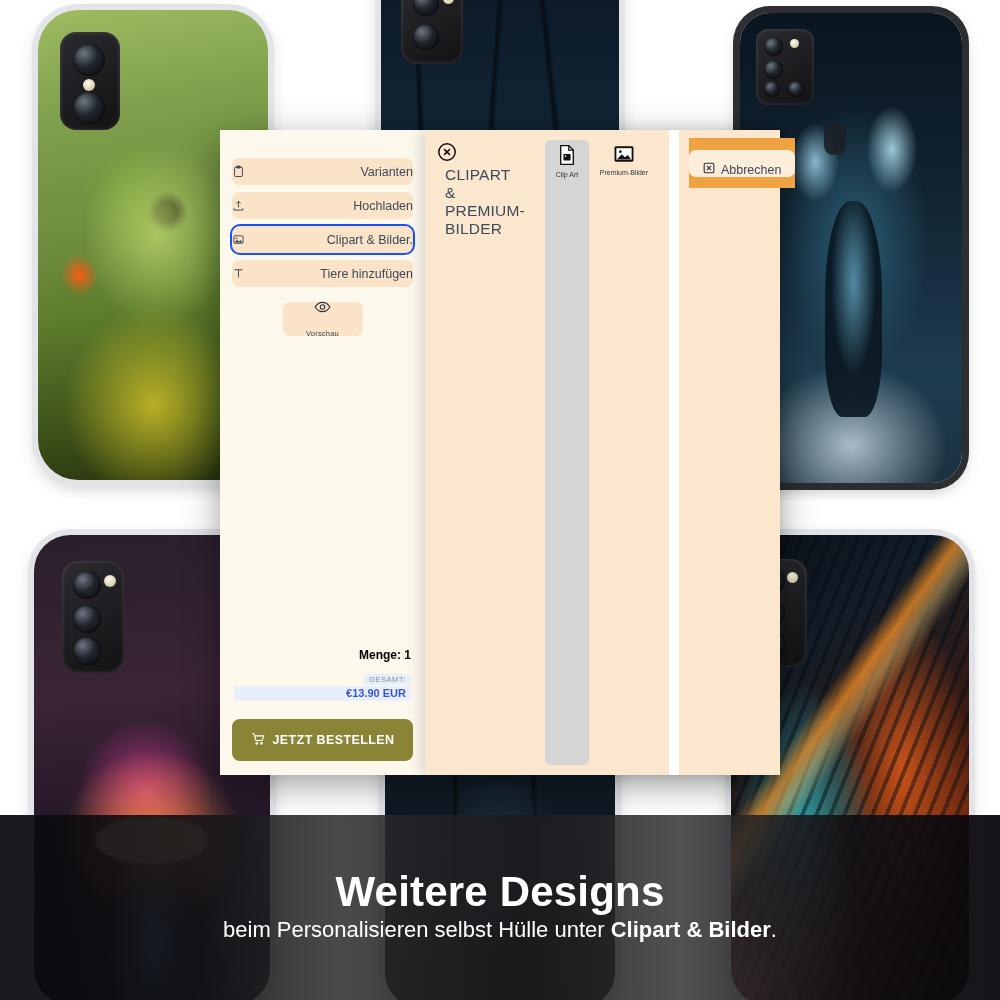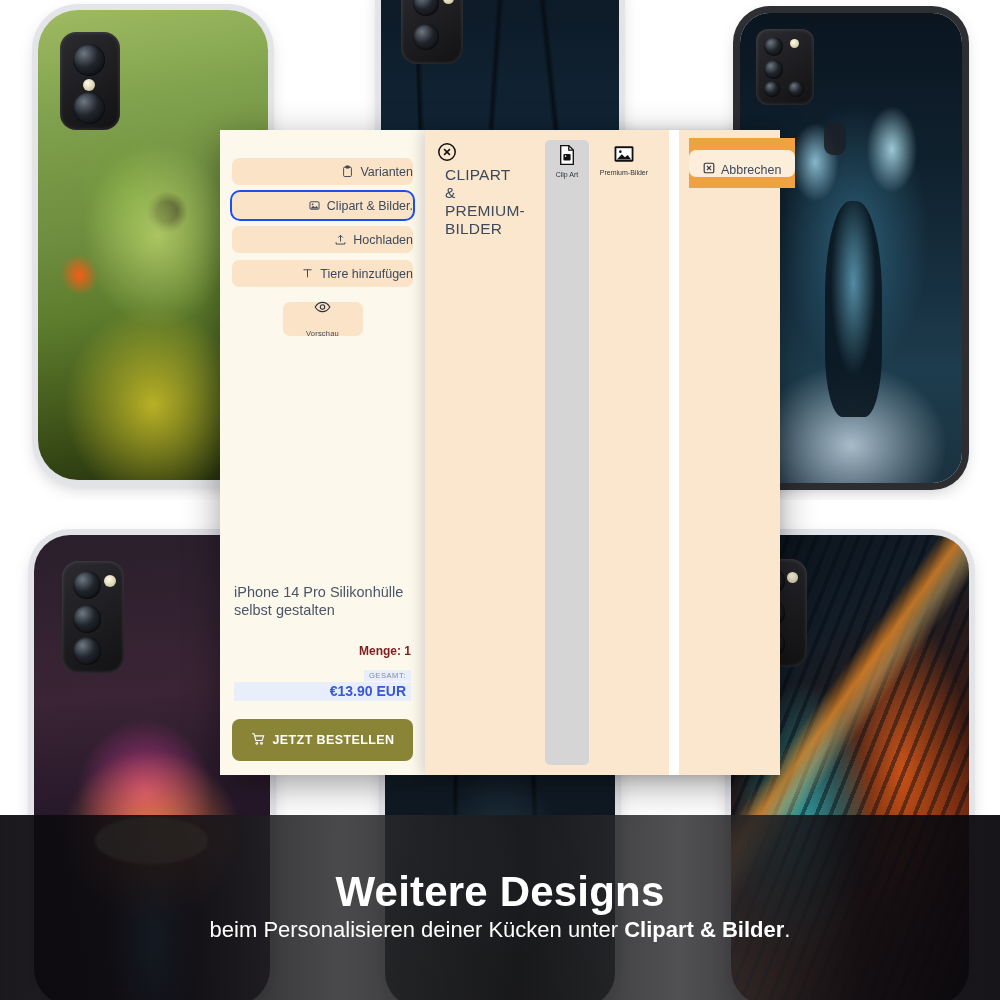--- a/index.html
+++ b/index.html
@@ -155,21 +155,21 @@
   }
   .tool-btn {
     background: #fbe3c8;
     border: none;
     border-radius: 7px;
     color: #3d4a5c;
     font-size: 12.5px;
     height: 27px;
     margin-bottom: 7px;
     width: 100%;
-    display: flex; align-items: center; justify-content: flex-end;
+    display: flex; align-items: center; justify-content: space-between;
     gap: 6px;
     cursor: pointer;
     font-family: "Liberation Sans", sans-serif;
   }
   .tool-btn.active {
     outline: 2.5px solid #1a4ff0;
     outline-offset: 0;
     border-radius: 8px;
   }
   .tool-ico { width: 13px; height: 13px; display:inline-flex; align-items:center; justify-content:center; }
@@ -181,24 +181,24 @@
     margin: 8px auto 0 auto;
     display:flex; flex-direction:column; align-items:center; justify-content:center;
     gap:1px; cursor:pointer;
     color:#3d4a5c;
   }
   #preview-label { font-size: 7.5px; letter-spacing:.2px;margin-top:12px; }
   #product-info { margin-top: auto; padding: 0 2px 8px 2px; }
   #product-title {
     font-size: 14.5px; color: #4a5568; line-height: 1.28;
   }
-  #qty { font-size: 12px; color:#7f1d1d; text-align: right; margin-top: 24px; font-weight:600;}
+  #qty { font-size: 12px; color:#000000; text-align: right; margin-top: 24px; font-weight:600;}
   #total-wrap { text-align: right; margin-top: 6px; }
   #total-label { font-size: 7.5px; letter-spacing:.6px; color:#7d8aa0; background:#e9eefb; display:inline-block; padding:1px 5px;}
-  #total-value { font-size: 14px; color:#3757d8; font-weight:600; background:#e9eefb; display:block; padding:1px 5px 2px 5px;}
+  #total-value { font-size: 11px; color:#3757d8; font-weight:600; background:#e9eefb; display:block; padding:1px 5px 2px 5px;}
   #order-btn {
     margin: 10px 0 14px 0;
     background: #8a8436;
     color: #fff;
     border: none; border-radius: 8px;
     height: 42px; width: 100%;
     font-size: 12.5px; font-weight: bold; letter-spacing:.4px;
     display:flex; align-items:center; justify-content:center; gap:7px;
     cursor:pointer;
     font-family:"Liberation Sans", sans-serif;
@@ -388,62 +388,61 @@
     <button class="tool-btn">
       <span class="tool-ico">
         <svg viewBox="0 0 16 16" width="13" height="13" fill="none" stroke="#3d4a5c" stroke-width="1.2">
           <rect x="3.2" y="2.6" width="9.6" height="11.6" rx="1.4"></rect>
           <rect x="5.8" y="1.2" width="4.4" height="2.6" rx=".8" fill="#3d4a5c"></rect>
         </svg>
       </span>
       <span>Varianten</span>
     </button>
 
+    <button class="tool-btn">
+      <span class="tool-ico">
+        <svg viewBox="0 0 16 16" width="13" height="13" fill="none" stroke="#3d4a5c" stroke-width="1.2">
+          <path d="M8 10.5V2.8M8 2.8 5.2 5.6M8 2.8l2.8 2.8"></path>
+          <path d="M2.6 11.4v2.2h10.8v-2.2"></path>
+        </svg>
+      </span>
+      <span>Hochladen</span>
+    </button>
+
     <button class="tool-btn active">
       <span class="tool-ico">
         <svg viewBox="0 0 16 16" width="13" height="13" fill="none" stroke="#3d4a5c" stroke-width="1.2">
           <rect x="2.4" y="3.4" width="11.2" height="9.2" rx="1.2"></rect>
           <circle cx="5.6" cy="6.6" r="1.1" fill="#3d4a5c" stroke="none"></circle>
           <path d="M3 11.6 6.4 8.4l2.2 2 2-1.7 2.4 2.9" fill="#3d4a5c" stroke="none"></path>
         </svg>
       </span>
       <span>Clipart &amp; Bilder.</span>
     </button>
 
     <button class="tool-btn">
       <span class="tool-ico">
         <svg viewBox="0 0 16 16" width="13" height="13" fill="none" stroke="#3d4a5c" stroke-width="1.2">
-          <path d="M8 10.5V2.8M8 2.8 5.2 5.6M8 2.8l2.8 2.8"></path>
-          <path d="M2.6 11.4v2.2h10.8v-2.2"></path>
-        </svg>
-      </span>
-      <span>Hochladen</span>
-    </button>
-
-    <button class="tool-btn">
-      <span class="tool-ico">
-        <svg viewBox="0 0 16 16" width="13" height="13" fill="none" stroke="#3d4a5c" stroke-width="1.2">
           <path d="M3 3.4h10M8 3.4v9.4"></path>
         </svg>
       </span>
       <span>Tiere hinzufügen</span>
     </button>
 
     <button id="preview-btn">
       <span>
         <svg viewBox="0 0 20 14" width="17" height="12" fill="none" stroke="#2d333d" stroke-width="1.3">
           <path d="M1.4 7C3.6 3.2 6.6 1.5 10 1.5S16.4 3.2 18.6 7c-2.2 3.8-5.2 5.5-8.6 5.5S3.6 10.8 1.4 7Z"></path>
           <circle cx="10" cy="7" r="2.6"></circle>
         </svg>
       </span>
       <span id="preview-label">Vorschau</span>
     </button>
 
     <div id="product-info">
-      <div id="product-title">iPhone 14 Pro Silikonhülle selbst gestalten</div>
       <div id="qty">Menge: 1</div>
       <div id="total-wrap">
         <span id="total-label">GESAMT:</span>
         <span id="total-value">€13.90 EUR</span>
       </div>
     </div>
 
     <button id="order-btn">
       <span>
         <svg viewBox="0 0 18 16" width="15" height="14" fill="none" stroke="#ffffff" stroke-width="1.3">
@@ -554,15 +553,15 @@
         </span>
         <span>Abbrechen</span>
       </button>
     </div>
   </div>
 </div>
 
 <div id="banner">
   <div id="banner-title">Weitere Designs</div>
   <div class="banner-line">
-    <span>beim Personalisieren deiner Kücken unter </span><b>Clipart &amp; Bilder</b><span>.</span>
+    <span>beim Personalisieren selbst Hülle unter </span><b>Clipart &amp; Bilder</b><span>.</span>
   </div>
 </div>
 
 </body></html>

